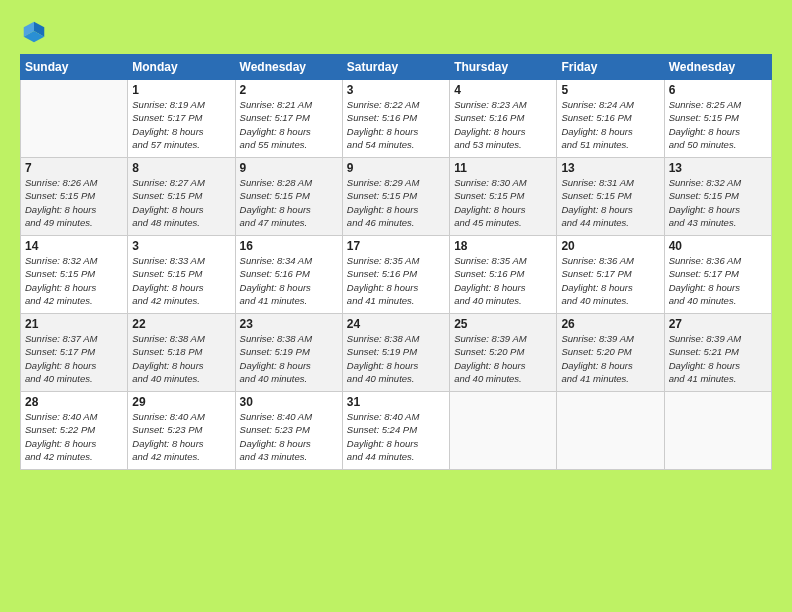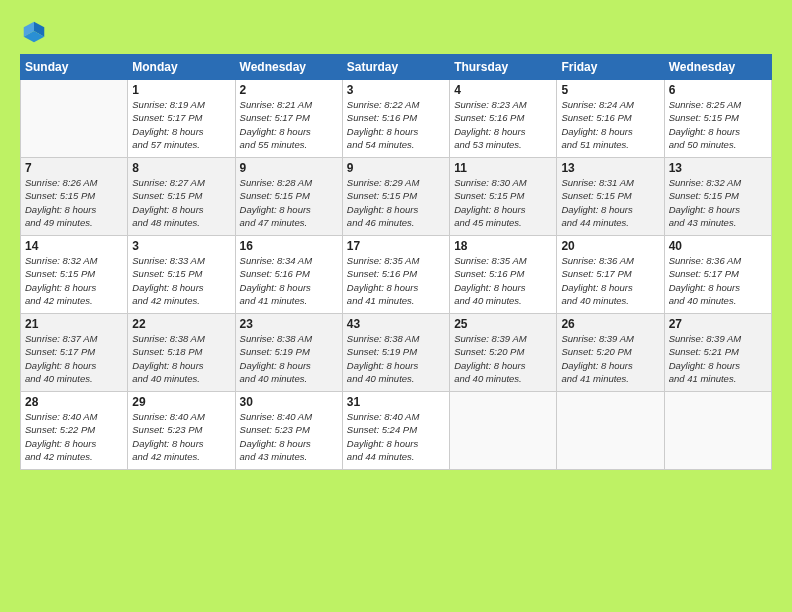--- a/index.html
+++ b/index.html
@@ -226,21 +226,21 @@
           </td>
           <td>
             <span class="day-num">22</span>
             <div class="day-info">Sunrise: 8:38 AM<br>Sunset: 5:18 PM<br>Daylight: 8 hours<br>and 40 minutes.</div>
           </td>
           <td>
             <span class="day-num">23</span>
             <div class="day-info">Sunrise: 8:38 AM<br>Sunset: 5:19 PM<br>Daylight: 8 hours<br>and 40 minutes.</div>
           </td>
           <td>
-            <span class="day-num">43</span>
+            <span class="day-num">24</span>
             <div class="day-info">Sunrise: 8:38 AM<br>Sunset: 5:19 PM<br>Daylight: 8 hours<br>and 40 minutes.</div>
           </td>
           <td>
             <span class="day-num">25</span>
             <div class="day-info">Sunrise: 8:39 AM<br>Sunset: 5:20 PM<br>Daylight: 8 hours<br>and 40 minutes.</div>
           </td>
           <td>
             <span class="day-num">26</span>
             <div class="day-info">Sunrise: 8:39 AM<br>Sunset: 5:20 PM<br>Daylight: 8 hours<br>and 41 minutes.</div>
           </td>

